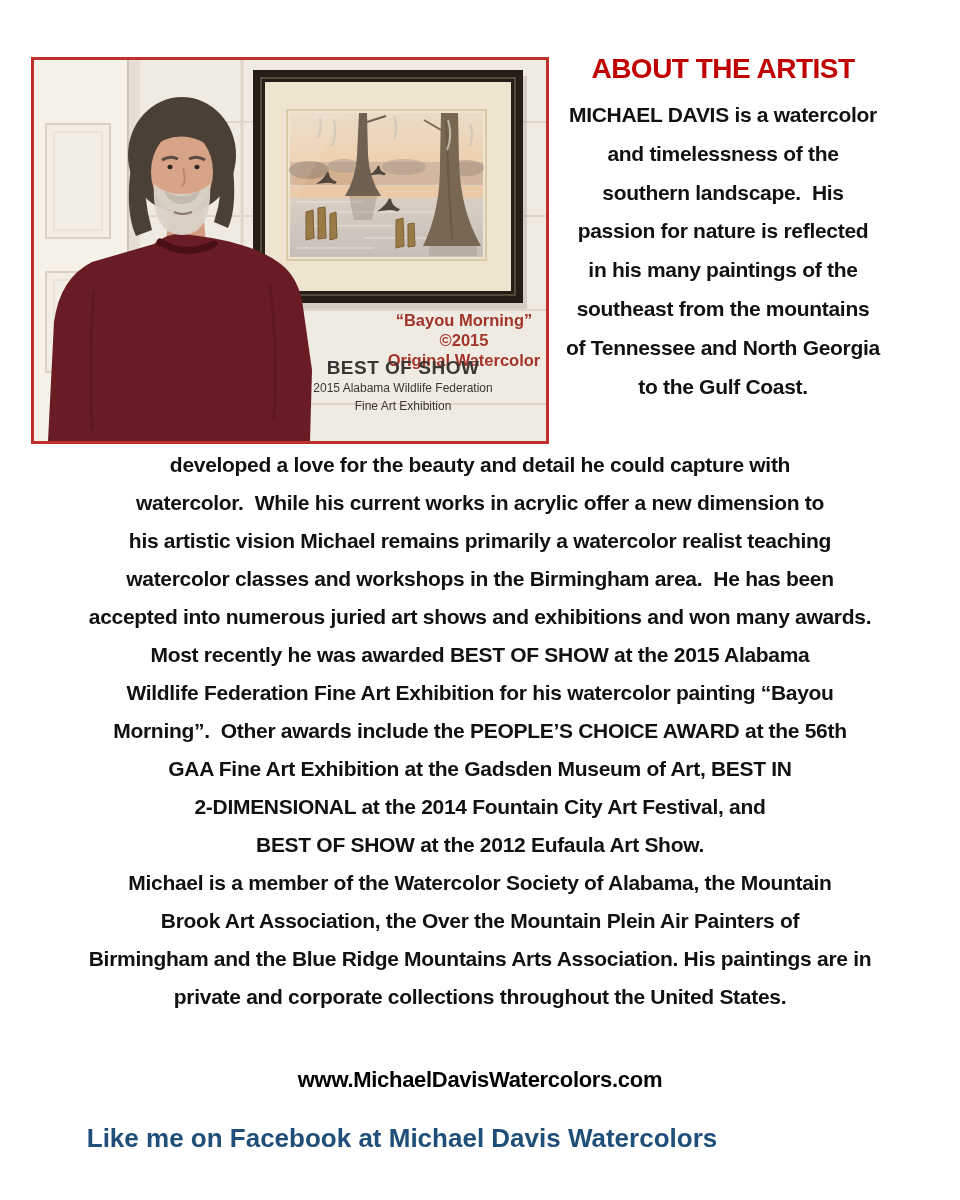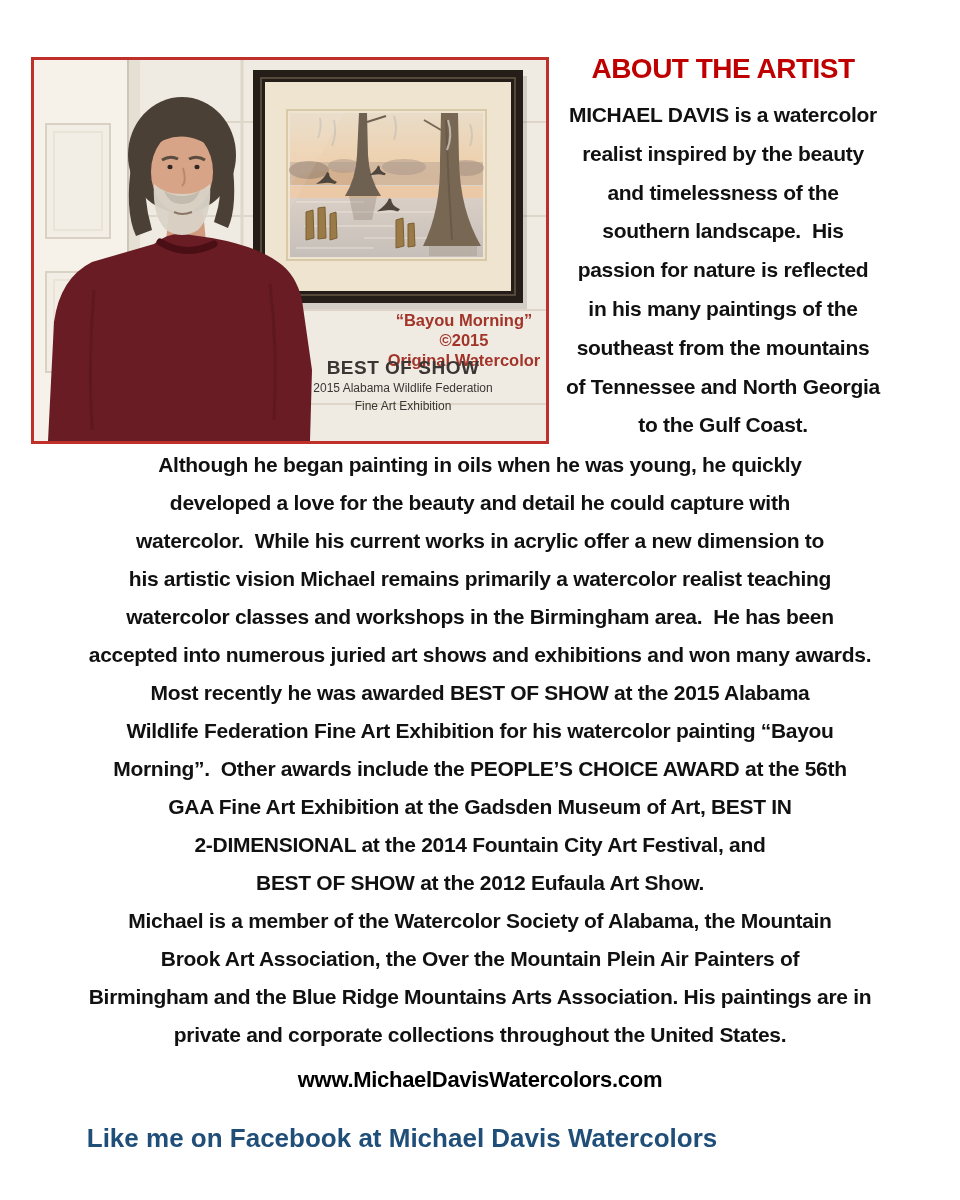--- a/index.html
+++ b/index.html
@@ -173,32 +173,30 @@
     <div class="cap cap-award">
       <div class="title">BEST OF SHOW</div>
       <div class="sub">2015 Alabama Wildlife Federation</div>
       <div class="sub">Fine Art Exhibition</div>
     </div>
   </figure>
 
   <section class="intro">
     <h1>ABOUT THE ARTIST</h1>
     <div class="l">MICHAEL DAVIS is a watercolor</div>
-    <div class="l">realist inspired by the beauty</div>
     <div class="l">and timelessness of the</div>
     <div class="l">southern landscape.  His</div>
     <div class="l">passion for nature is reflected</div>
     <div class="l">in his many paintings of the</div>
     <div class="l">southeast from the mountains</div>
     <div class="l">of Tennessee and North Georgia</div>
     <div class="l">to the Gulf Coast.</div>
   </section>
 
   <section class="bio">
-    <div class="l">Although he began painting in oils when he was young, he quickly</div>
     <div class="l">developed a love for the beauty and detail he could capture with</div>
     <div class="l">watercolor.  While his current works in acrylic offer a new dimension to</div>
     <div class="l">his artistic vision Michael remains primarily a watercolor realist teaching</div>
     <div class="l">watercolor classes and workshops in the Birmingham area.  He has been</div>
     <div class="l">accepted into numerous juried art shows and exhibitions and won many awards.</div>
     <div class="l">Most recently he was awarded BEST OF SHOW at the 2015 Alabama</div>
     <div class="l">Wildlife Federation Fine Art Exhibition for his watercolor painting “Bayou</div>
     <div class="l">Morning”.  Other awards include the PEOPLE’S CHOICE AWARD at the 56th</div>
     <div class="l">GAA Fine Art Exhibition at the Gadsden Museum of Art, BEST IN</div>
     <div class="l">2-DIMENSIONAL at the 2014 Fountain City Art Festival, and</div>

